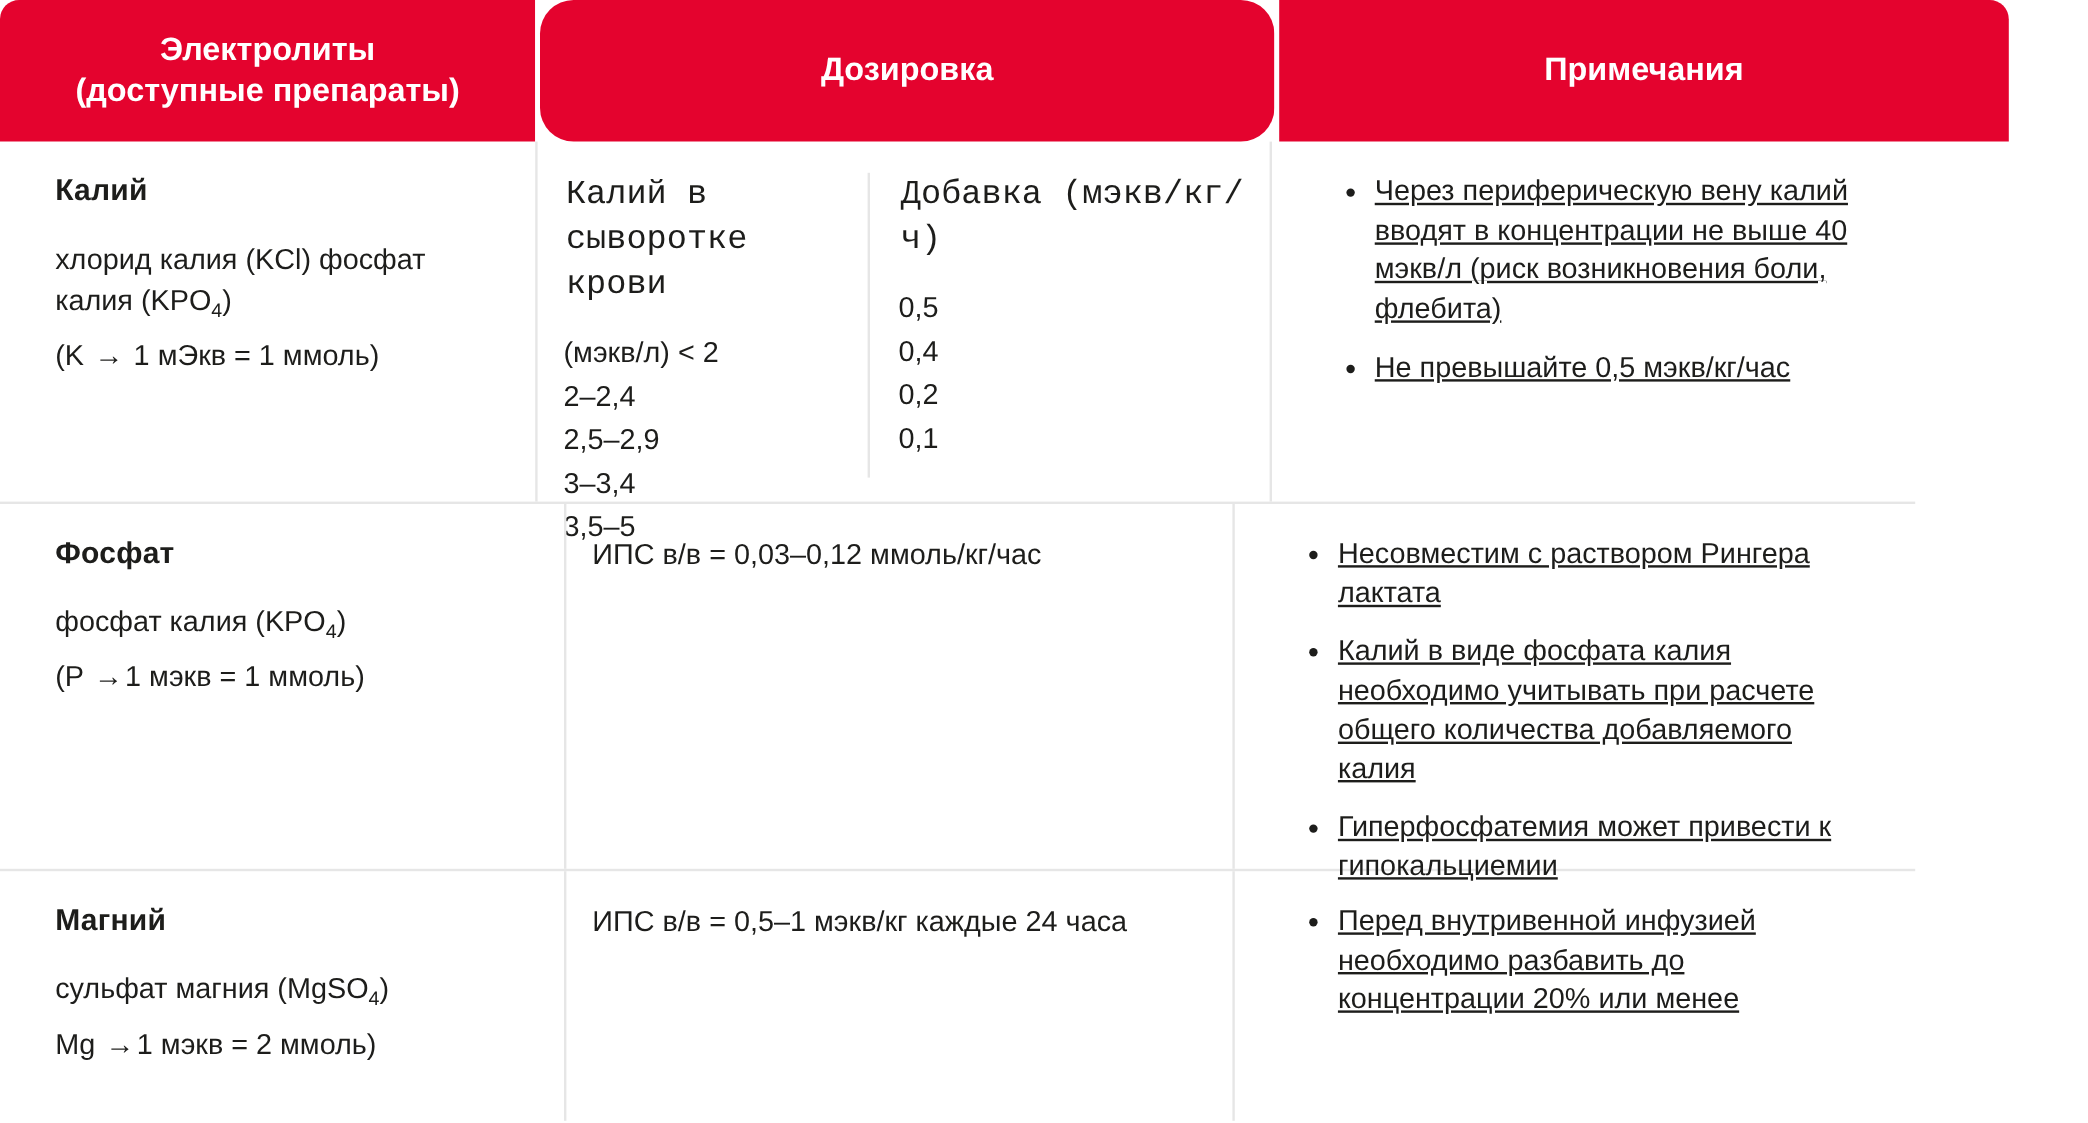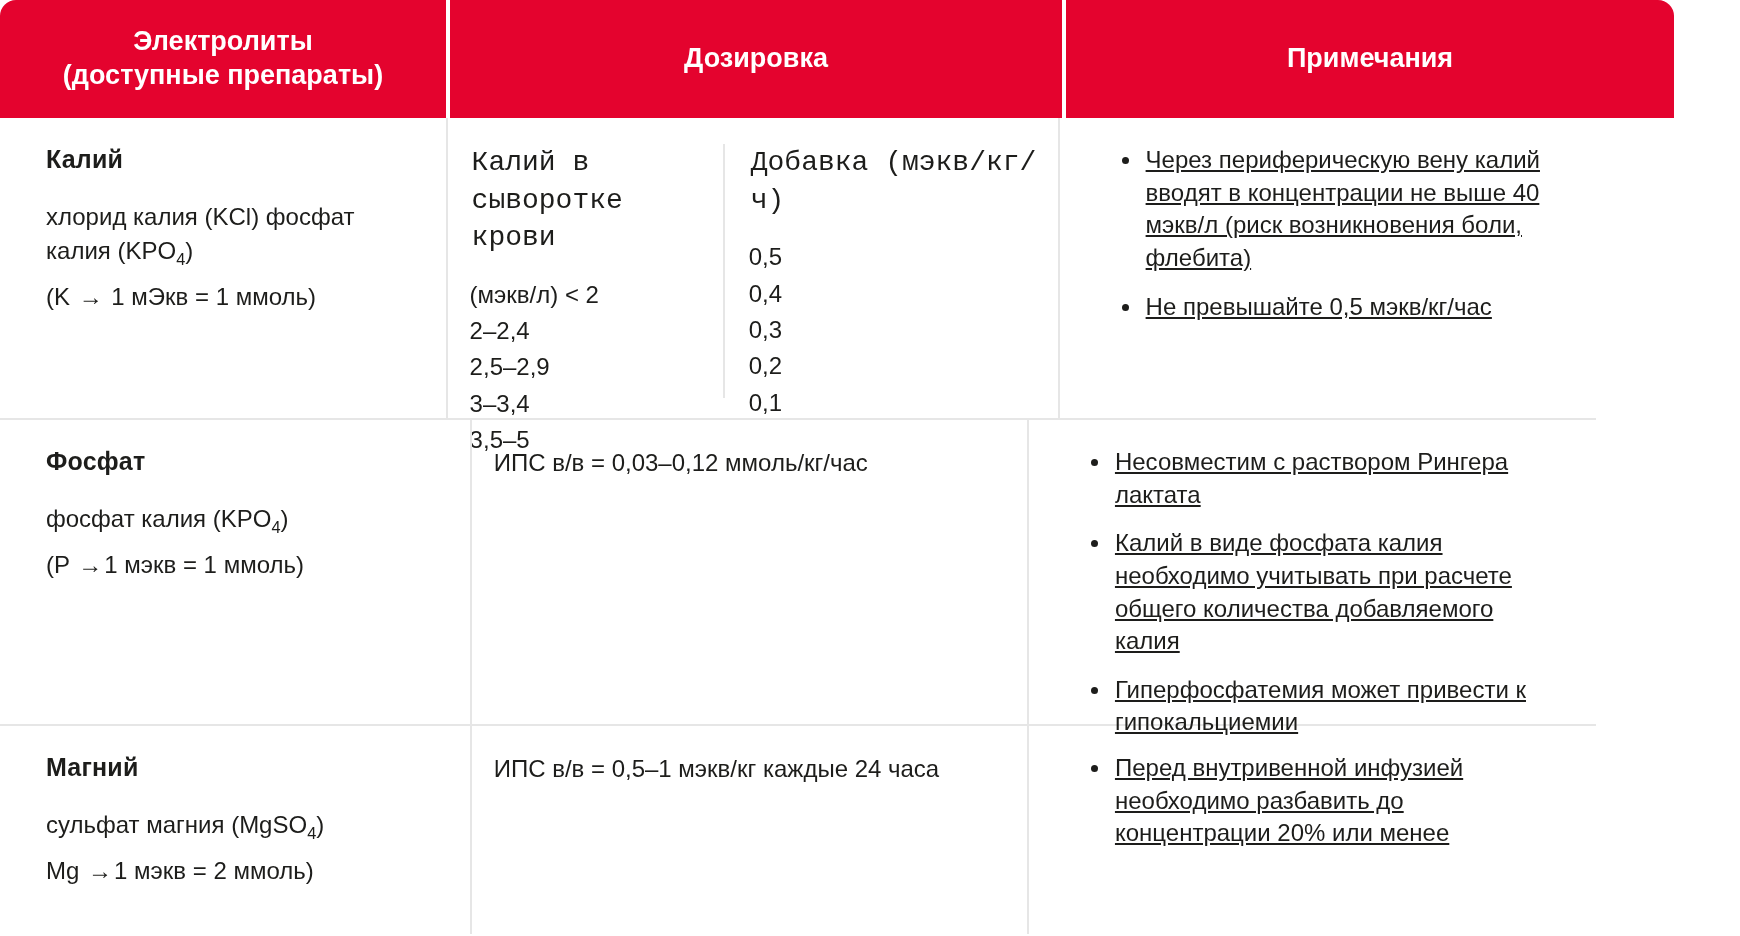--- a/index.html
+++ b/index.html
@@ -27,20 +27,21 @@
     color:#ffffff;
     display:flex;
     align-items:center;
     justify-content:center;
     text-align:center;
     font-weight:bold;
     font-size:27px;
     line-height:1.25;
     box-sizing:border-box;
     padding:6px 10px;
+    border-radius:28px;
   }
   .th-1{width:446px;border-radius:16px 0 0 0;}
   .th-gap{width:4px;background:#ffffff;}
   .th-2{width:612px;}
   .th-3{width:608px;border-radius:0 16px 0 0;}
   .th .ln{display:block;}
 
   
   .tbody{width:1740px;}
   .row{
@@ -185,21 +186,20 @@
           <p class="dose-item">(мэкв/л) &lt; 2</p>
           <p class="dose-item">2–2,4</p>
           <p class="dose-item">2,5–2,9</p>
           <p class="dose-item">3–3,4</p>
           <p class="dose-item">3,5–5</p>
         </div>
         <div class="sub sub-b">
           <p class="dose-head">Добавка (мэкв/кг/ч)</p>
           <p class="dose-item">0,5</p>
           <p class="dose-item">0,4</p>
-          <p class="dose-item">0,3</p>
           <p class="dose-item">0,2</p>
           <p class="dose-item">0,1</p>
         </div>
       </div>
 
       <div class="cell c-notes">
         <ul class="notes">
           <li>Через периферическую вену калий вводят в концентрации не выше 40 мэкв/л (риск возникновения боли, флебита)</li>
           <li>Не превышайте 0,5 мэкв/кг/час</li>
         </ul>

